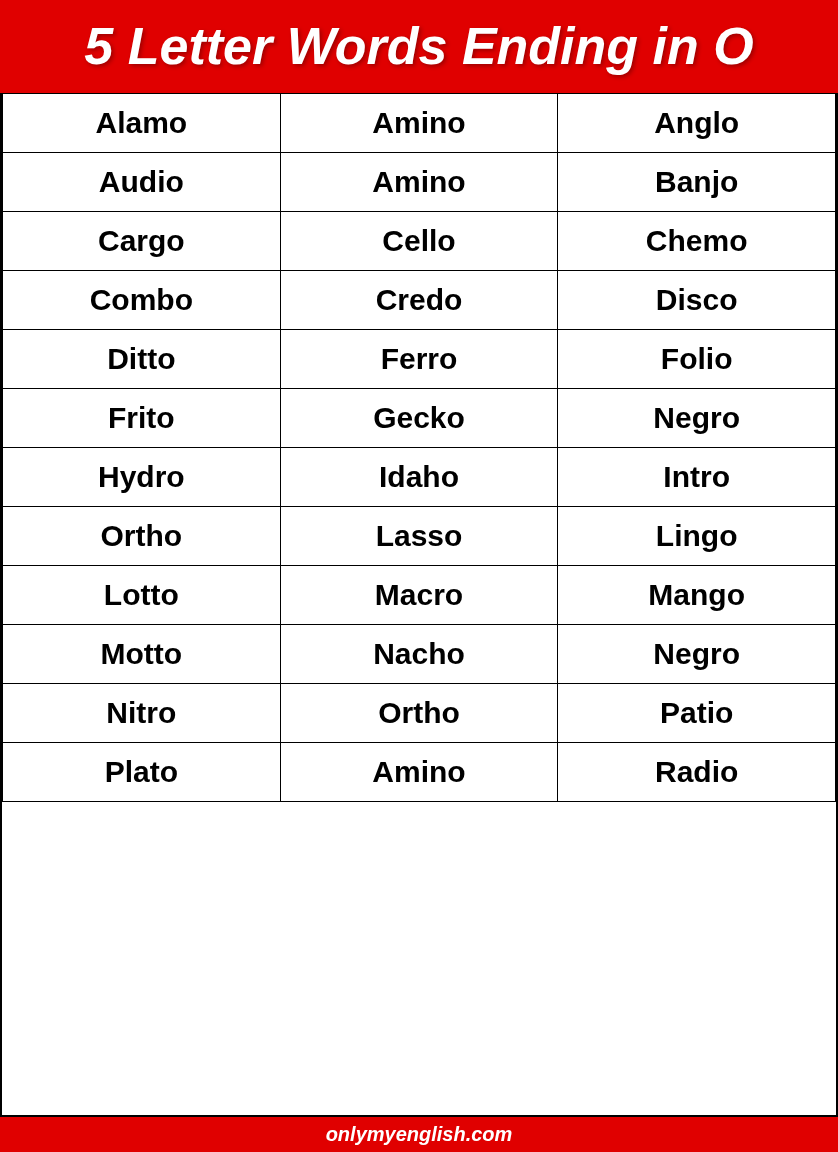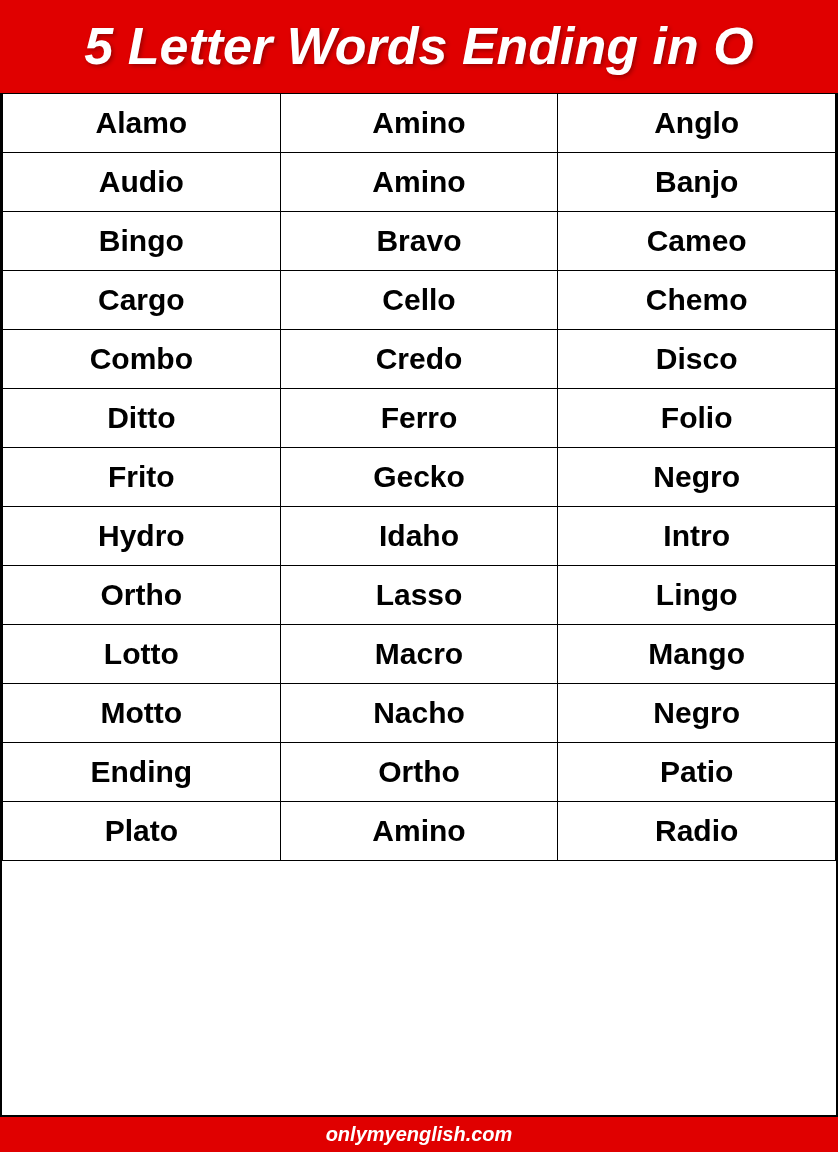--- a/index.html
+++ b/index.html
@@ -78,25 +78,20 @@
           <td>Alamo</td>
           <td>Amino</td>
           <td>Anglo</td>
         </tr>
         <tr>
           <td>Audio</td>
           <td>Amino</td>
           <td>Banjo</td>
         </tr>
         <tr>
-          <td>Bingo</td>
-          <td>Bravo</td>
-          <td>Cameo</td>
-        </tr>
-        <tr>
           <td>Cargo</td>
           <td>Cello</td>
           <td>Chemo</td>
         </tr>
         <tr>
           <td>Combo</td>
           <td>Credo</td>
           <td>Disco</td>
         </tr>
         <tr>
@@ -123,21 +118,21 @@
           <td>Lotto</td>
           <td>Macro</td>
           <td>Mango</td>
         </tr>
         <tr>
           <td>Motto</td>
           <td>Nacho</td>
           <td>Negro</td>
         </tr>
         <tr>
-          <td>Ending</td>
+          <td>Nitro</td>
           <td>Ortho</td>
           <td>Patio</td>
         </tr>
         <tr>
           <td>Plato</td>
           <td>Amino</td>
           <td>Radio</td>
         </tr>
       </tbody>
   </table>

